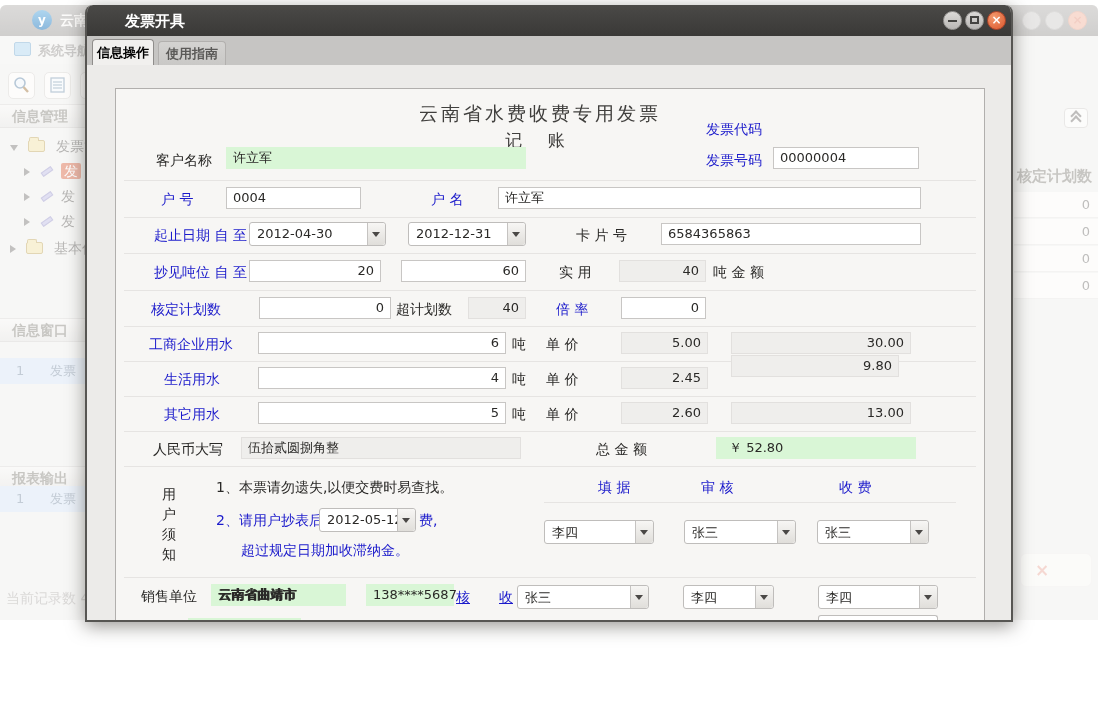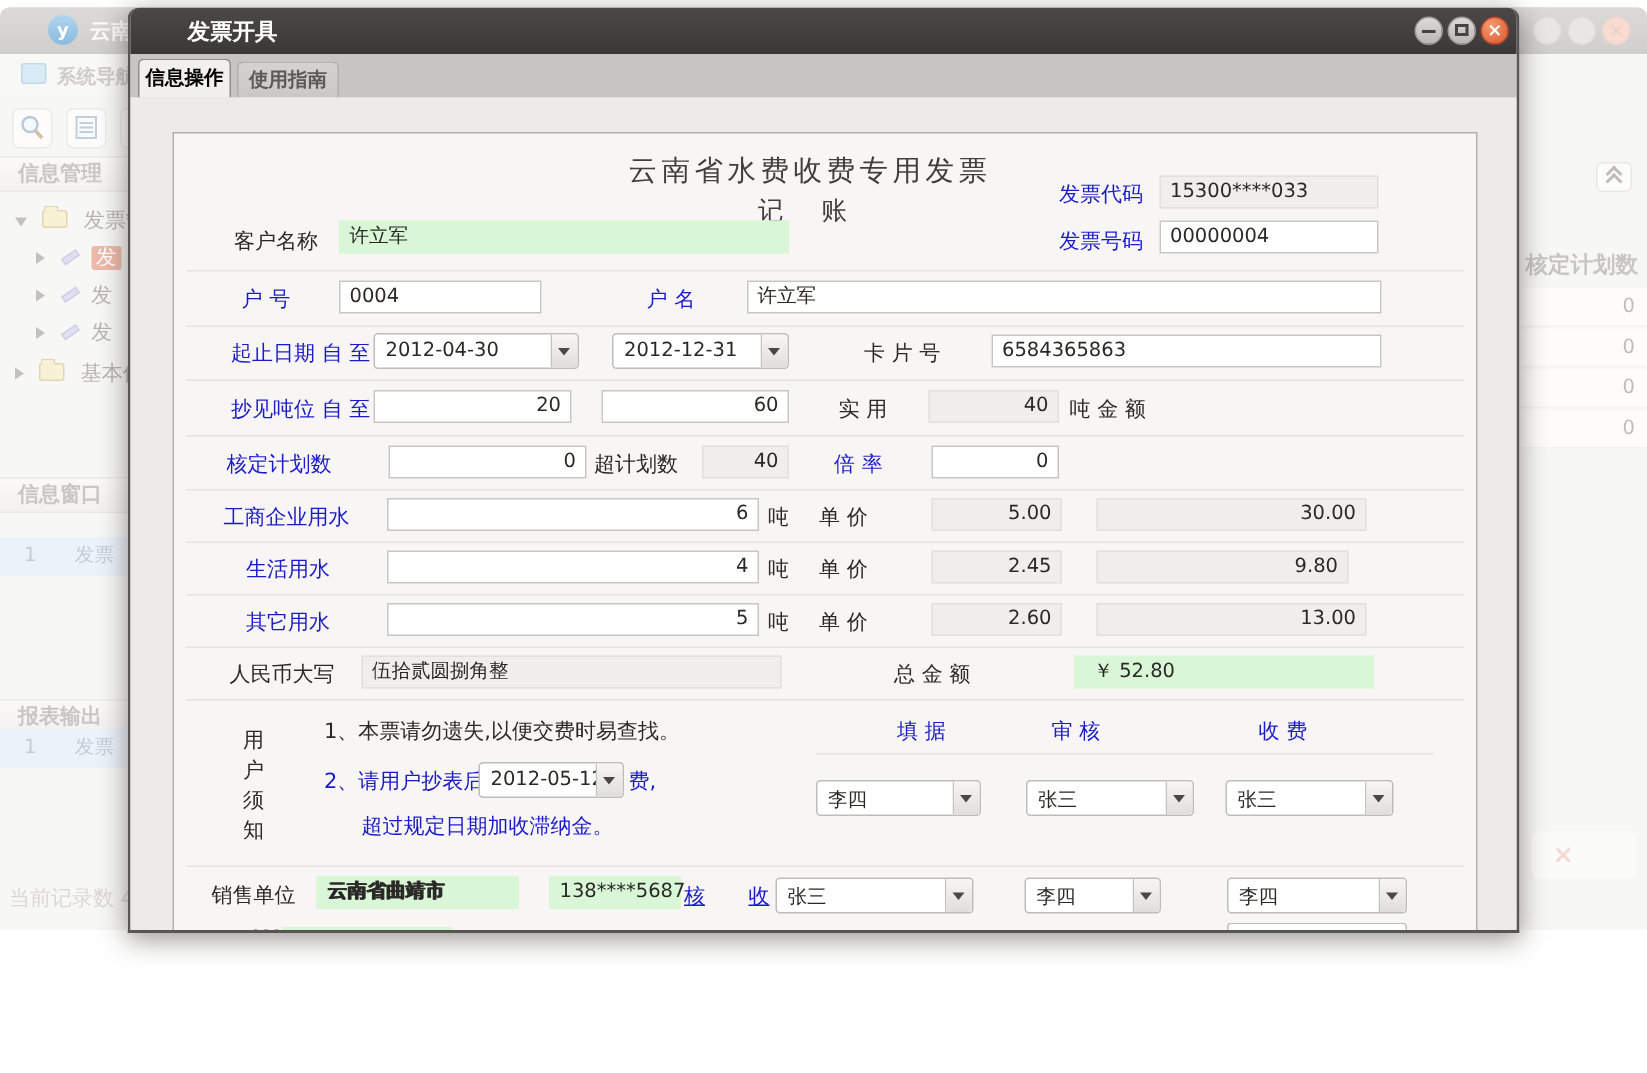--- a/index.html
+++ b/index.html
@@ -234,21 +234,20 @@
       <div class="tab inactive">使用指南</div>
     </div>
 
     <div id="dlg-body">
       <div id="invoice">
 
         <div class="inv-title" style="top:12px; font-size:19px; letter-spacing:3px;">云南省水费收费专用发票</div>
         <div class="inv-title" style="top:40px; font-size:17px; letter-spacing:10px;">记 账</div>
 
         <div class="abs lbl blue" style="left:590px; top:32px;">发票代码</div>
-        <div class="field ro" style="left:657px; top:28px; width:146px;">15300****033</div>
 
         <div class="abs lbl blk" style="left:40px; top:63px;">客户名称</div>
         <div class="field grn" style="left:110px; top:58px; width:300px;">许立军</div>
 
         <div class="abs lbl blue" style="left:590px; top:63px;">发票号码</div>
         <div class="field inp" style="left:657px; top:58px; width:146px;">00000004</div>
 
         <div class="sep" style="top:91px;"></div>
 
         <div class="abs lbl blue" style="left:45px; top:102px;">户 号</div>
@@ -297,21 +296,21 @@
         <div class="field ro tr" style="left:505px; top:243px; width:87px;">5.00</div>
         <div class="field ro tr" style="left:615px; top:243px; width:180px;">30.00</div>
 
         <div class="sep" style="top:272px;"></div>
 
         <div class="abs lbl blue" style="left:48px; top:282px;">生活用水</div>
         <div class="field inp tr" style="left:142px; top:278px; width:248px;">4</div>
         <div class="abs lbl blk" style="left:396px; top:282px;">吨</div>
         <div class="abs lbl blk" style="left:430px; top:282px;">单 价</div>
         <div class="field ro tr" style="left:505px; top:278px; width:87px;">2.45</div>
-        <div class="field ro tr" style="left:615px; top:278px; width:168px;">9.80</div>
+        <div class="field ro tr" style="left:615px; top:266px; width:168px;">9.80</div>
 
         <div class="sep" style="top:307px;"></div>
 
         <div class="abs lbl blue" style="left:48px; top:317px;">其它用水</div>
         <div class="field inp tr" style="left:142px; top:313px; width:248px;">5</div>
         <div class="abs lbl blk" style="left:396px; top:317px;">吨</div>
         <div class="abs lbl blk" style="left:430px; top:317px;">单 价</div>
         <div class="field ro tr" style="left:505px; top:313px; width:87px;">2.60</div>
         <div class="field ro tr" style="left:615px; top:313px; width:180px;">13.00</div>
 

